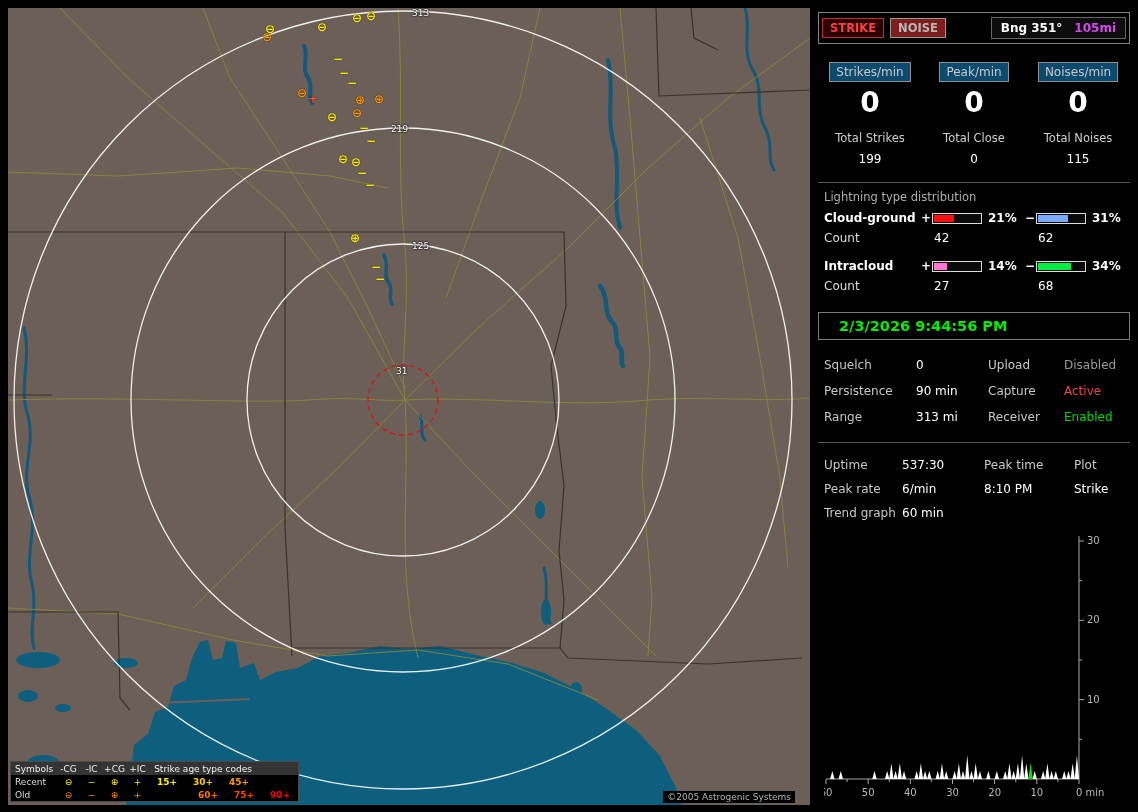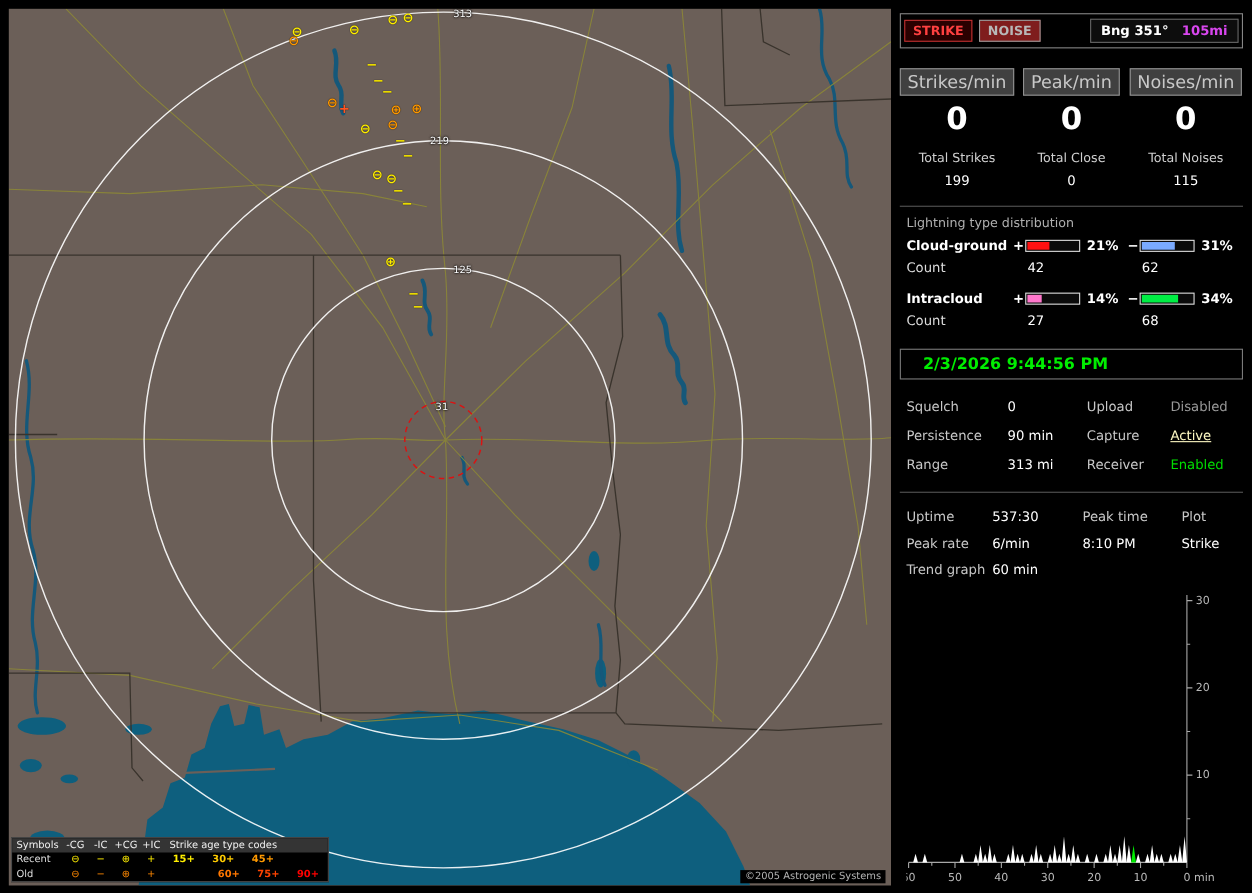--- a/index.html
+++ b/index.html
@@ -5,42 +5,42 @@
   *{box-sizing:border-box;}
   html,body{margin:0;padding:0;background:#000;}
   body{width:1138px;height:812px;font-family:"DejaVu Sans","Liberation Sans",sans-serif;}
   .app{position:relative;width:1138px;height:812px;background:#000;overflow:hidden;}
 
   
   .map{position:absolute;left:8px;top:8px;width:802px;height:797px;background:#6b5f58;overflow:hidden;}
   .map svg.geo{position:absolute;left:0;top:0;}
   .ring-label{position:absolute;color:#fff;font-size:9px;line-height:1;text-shadow:0 0 2px #000,0 0 2px #000;}
   .marker{position:absolute;transform:translate(-50%,-50%);font-size:12px;font-weight:bold;line-height:1;text-shadow:0 0 1px #000;}
-  .copyright{position:absolute;right:5px;bottom:2px;color:#b5b5b5;font-size:9px;background:#000;padding:1px 4px;}
+  .copyright{position:absolute;right:15px;bottom:2px;color:#b5b5b5;font-size:9px;background:#000;padding:1px 4px;}
 
   
   .legend{position:absolute;left:2px;bottom:3px;background:#000;border:1px solid #4a4a4a;font-size:9px;color:#ddd;}
   .legend-row{display:flex;align-items:center;height:13px;}
   .legend .hdr{background:#343434;color:#f0f0f0;}
   .lg-c1{width:46px;padding:0 4px;}
   .lg-sym{width:23px;text-align:center;}
   .lg-age{width:36px;text-align:center;font-weight:bold;}
   .lg-agehdr{width:108px;text-align:center;}
 
   
   .panel{position:absolute;left:818px;top:8px;width:312px;height:797px;color:#ddd;font-size:12px;}
   .topbox{display:flex;align-items:center;border:1px solid #858585;padding:3px;height:32px;margin-top:4px;}
   .btn{font-weight:bold;font-size:11.5px;padding:2px 7px;margin-right:6px;border:1px solid #999;background:#7f1d1d;color:#b8b8b8;cursor:default;}
   .btn.strike{border-color:#c03030;color:#ff4040;background:#2a0000;}
   .bngbox{margin-left:auto;border:1px solid #666;background:#0d0d0d;padding:3px 9px;font-weight:bold;color:#fff;font-size:12px;display:flex;gap:12px;}
   .bng-dist{color:#d946ef;}
 
   .rates{display:flex;margin-top:18px;text-align:center;}
   .rate-col{flex:1;}
-  .rate-box{display:inline-block;border:1px solid #909090;background:#404040;color:#c8c8c8;font-size:16px;padding:2px 6px;}
+  .rate-box{display:inline-block;border:1px solid #909090;background:#0c4a6e;color:#c8c8c8;font-size:12px;padding:2px 6px;}
   .rate-val{font-size:28px;font-weight:bold;color:#fff;margin-top:4px;}
   .rate-total-label{color:#cfcfcf;font-size:11.5px;margin-top:12px;}
   .rate-total{color:#fff;font-size:12px;margin-top:7px;}
 
   .sep{border-top:1px solid #555;}
   .sep1{margin-top:16px;}
   .sep2{margin-top:8px;}
 
   .dist-title{color:#b0b0b0;font-size:11.5px;padding:7px 6px 4px;}
   .dist-grid{display:grid;grid-template-columns:96px 12px 52px 40px 12px 52px 40px;align-items:center;padding:3px 6px;}
@@ -292,21 +292,21 @@
       <div class="set-row">
         <div class="set-l">Squelch</div>
         <div class="set-v">0</div>
         <div class="set-l">Upload</div>
         <div class="set-v" style="color: rgb(154, 154, 154);">Disabled</div>
       </div>
       <div class="set-row">
         <div class="set-l">Persistence</div>
         <div class="set-v">90 min</div>
         <div class="set-l">Capture</div>
-        <div class="set-v" style="color: #fef9c3; text-decoration: underline;">Active</div>
+        <div class="set-v" style="color: #ef4444;">Active</div>
       </div>
       <div class="set-row">
         <div class="set-l">Range</div>
         <div class="set-v">313 mi</div>
         <div class="set-l">Receiver</div>
         <div class="set-v" style="color: rgb(0, 221, 0);">Enabled</div>
       </div>
     </div>
 
     <div class="sep sep2"></div>

